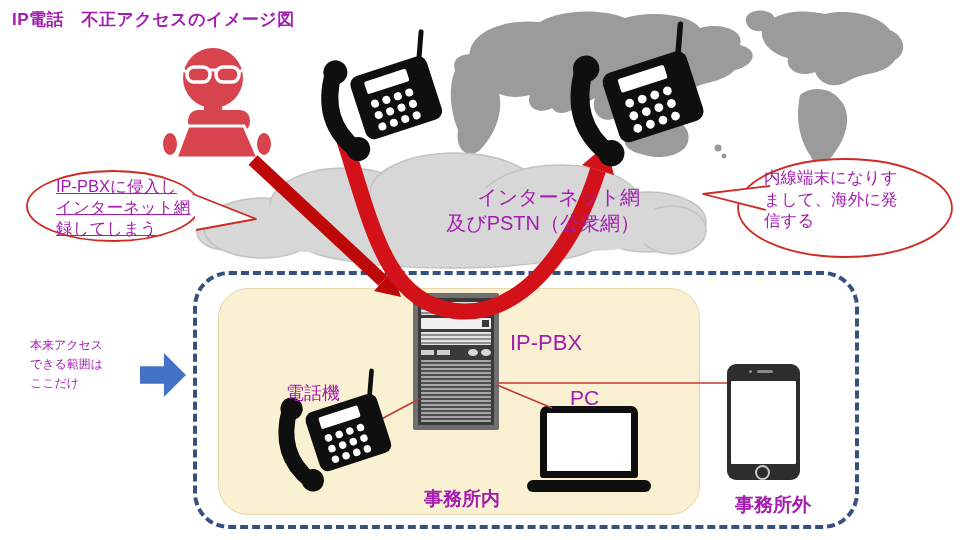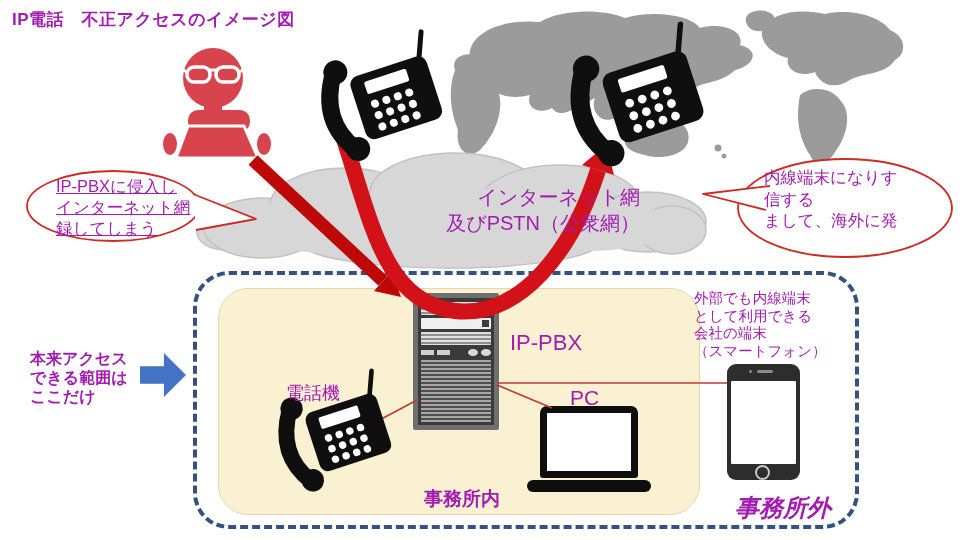--- a/index.html
+++ b/index.html
@@ -40,26 +40,26 @@
   .phone-home{left:755px;top:465px;width:15px;height:15px;border:2px solid #C9C9C9;border-radius:50%;box-sizing:border-box;}
 
   
   .block-arrow{left:140px;top:352px;width:46px;height:46px;background:#4472C4;
                clip-path:polygon(0 31%,52% 31%,52% 2%,100% 50%,52% 98%,52% 69%,0 69%);}
 
   
   .cloud-label{left:360px;top:184px;width:280px;text-align:right;font-size:20px;line-height:26px;font-weight:500;}
   .bubble-text-left{left:56px;top:176px;font-size:16.5px;line-height:21px;font-weight:500;text-decoration:underline;}
   .bubble-text-right{left:764px;top:167px;font-size:16.5px;line-height:21.5px;font-weight:500;}
-  .access-note{left:30px;top:349px;font-size:16px;line-height:19px;font-weight:700;}
+  .access-note{left:30px;top:336px;font-size:12px;line-height:19px;font-weight:400;}
   .lbl-pbx{left:510px;top:314px;font-size:22px;font-weight:500;margin-top:16px;}
   .lbl-pc{left:570px;top:386px;font-size:21px;font-weight:500;}
   .lbl-phone{left:286px;top:381px;font-size:18px;font-weight:400;}
   .lbl-inside{left:424px;top:486px;font-size:19px;font-weight:600;text-align:center;}
-  .lbl-outside{left:735px;top:492px;font-size:24px;font-weight:600;font-style:italic;}
+  .lbl-outside{left:735px;top:492px;font-size:19px;font-weight:600;}
   .sp-caption{left:694px;top:290px;font-size:14.5px;line-height:17.5px;font-weight:500;}
 </style>
 </head>
 <body>
 
 <div class="stage">
 
   <svg class="layer" width="964" height="540">
 
     <g fill="#9B9B9B">
@@ -207,36 +207,30 @@
   </div>
 
   <div class="abs bubble-text-left">
     <div>IP-PBXに侵入し</div>
     <div>インターネット網</div>
     <div>録してしまう</div>
   </div>
 
   <div class="abs bubble-text-right">
     <div>内線端末になりす</div>
+    <div>まして、海外に発</div>
     <div>信する</div>
-    <div>まして、海外に発</div>
   </div>
 
   <div class="abs access-note">
     <div>本来アクセス</div>
     <div>できる範囲は</div>
     <div>ここだけ</div>
   </div>
 
   <div class="abs lbl-pbx">IP-PBX</div>
   <div class="abs lbl-phone">電話機</div>
   <div class="abs lbl-pc">PC</div>
   <div class="abs lbl-inside">事務所内</div>
   <div class="abs lbl-outside">事務所外</div>
 
-  <div class="abs sp-caption">
-    <div>外部でも内線端末</div>
-    <div>として利用できる</div>
-    <div>会社の端末</div>
-    <div>（スマートフォン）</div>
-  </div>
 
 </div>
 
 </body></html>

